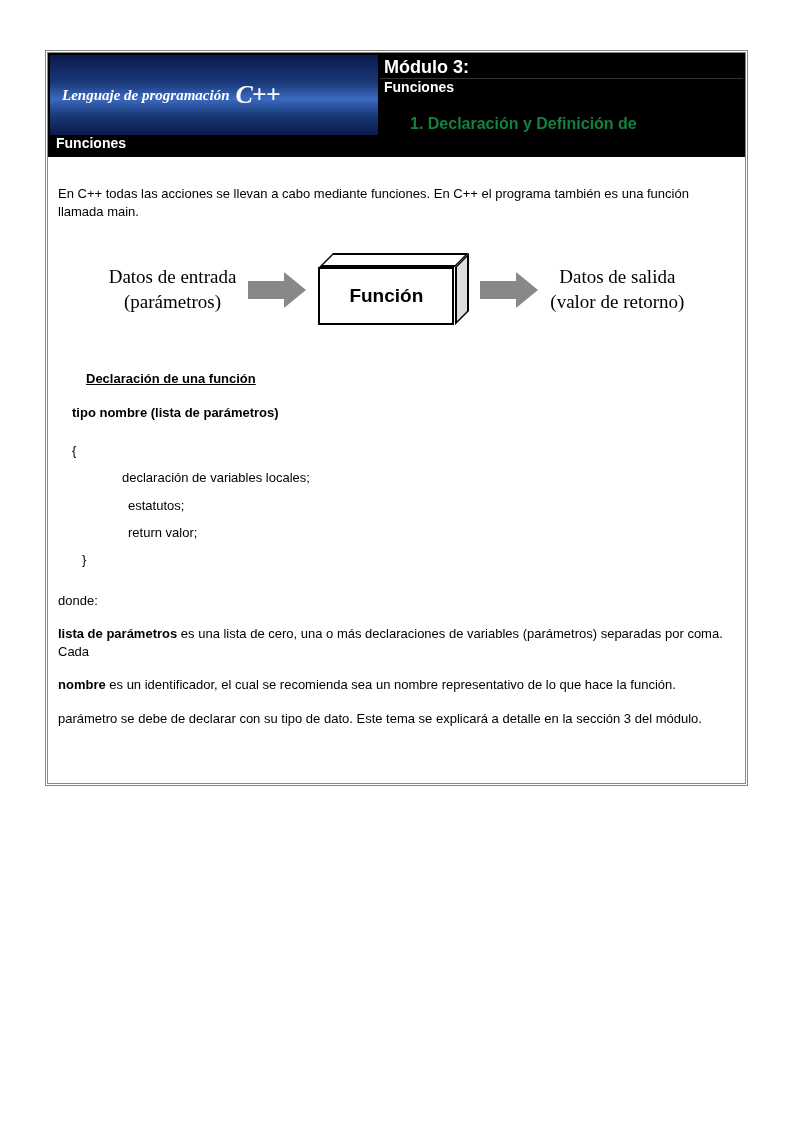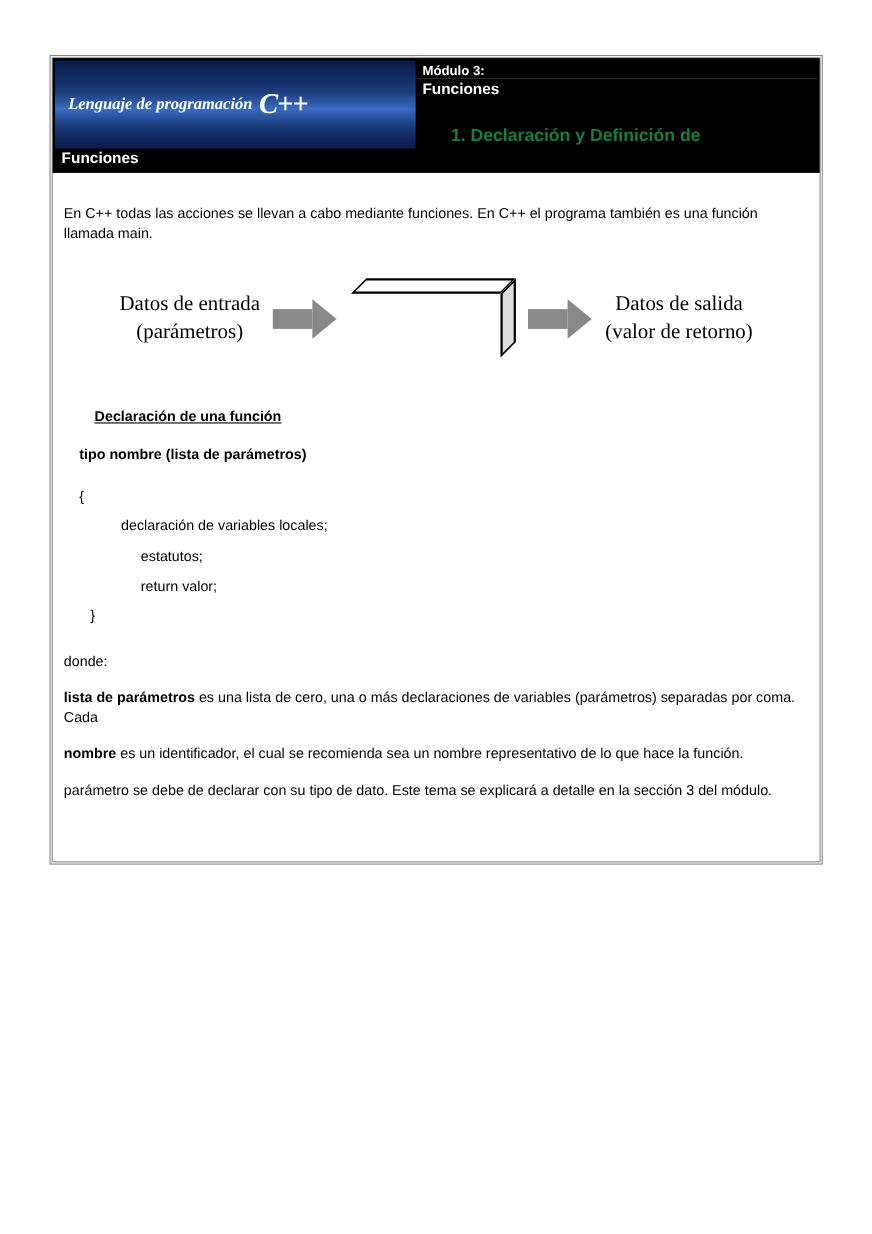--- a/index.html
+++ b/index.html
@@ -50,21 +50,21 @@
     }
     .header-right {
       flex: 1;
       display: flex;
       flex-direction: column;
     }
     .module-line {
       background: #000;
       color: #fff;
       font-weight: bold;
-      font-size: 12px;
+      font-size: 18px;
       padding: 2px 4px 0 4px;
       border-bottom: 1px solid #333;
     }
     .subtitle-line {
       background: #000;
       color: #fff;
       font-weight: bold;
       font-size: 14px;
       padding: 0 4px 4px 4px;
       flex: 0 0 auto;
@@ -166,21 +166,21 @@
     .syntax-line {
       font-weight: bold;
       margin: 0 0 16px 14px;
     }
     .code-block {
       margin-left: 14px;
       margin-bottom: 18px;
       line-height: 2.1;
     }
     .code-indent1 { margin-left: 0; }
-    .code-indent2 { margin-left: 38px; }
+    .code-indent2 { margin-left: 50px; }
     .code-indent3 { margin-left: 56px; }
     .where { margin-bottom: 16px; }
     .def-para { margin-bottom: 16px; }
     .def-para b { font-weight: bold; }
   </style>
 </head>
 <body>
 
 <div class="outer-frame">
 
@@ -209,20 +209,23 @@
         <span>Datos de entrada</span><br>
         <span>(parámetros)</span>
       </div>
       <div class="arrow-body">
         <div class="arrow-shaft"></div>
         <div class="arrow-head"></div>
       </div>
       <div class="func-box-wrap">
         <div class="func-box-top"></div>
         <div class="func-box-side"></div>
+        <div class="func-box-front">
+          <span>Función</span>
+        </div>
       </div>
       <div class="arrow-body">
         <div class="arrow-shaft"></div>
         <div class="arrow-head"></div>
       </div>
       <div class="diagram-text">
         <span>Datos de salida</span><br>
         <span>(valor de retorno)</span>
       </div>
     </div>

